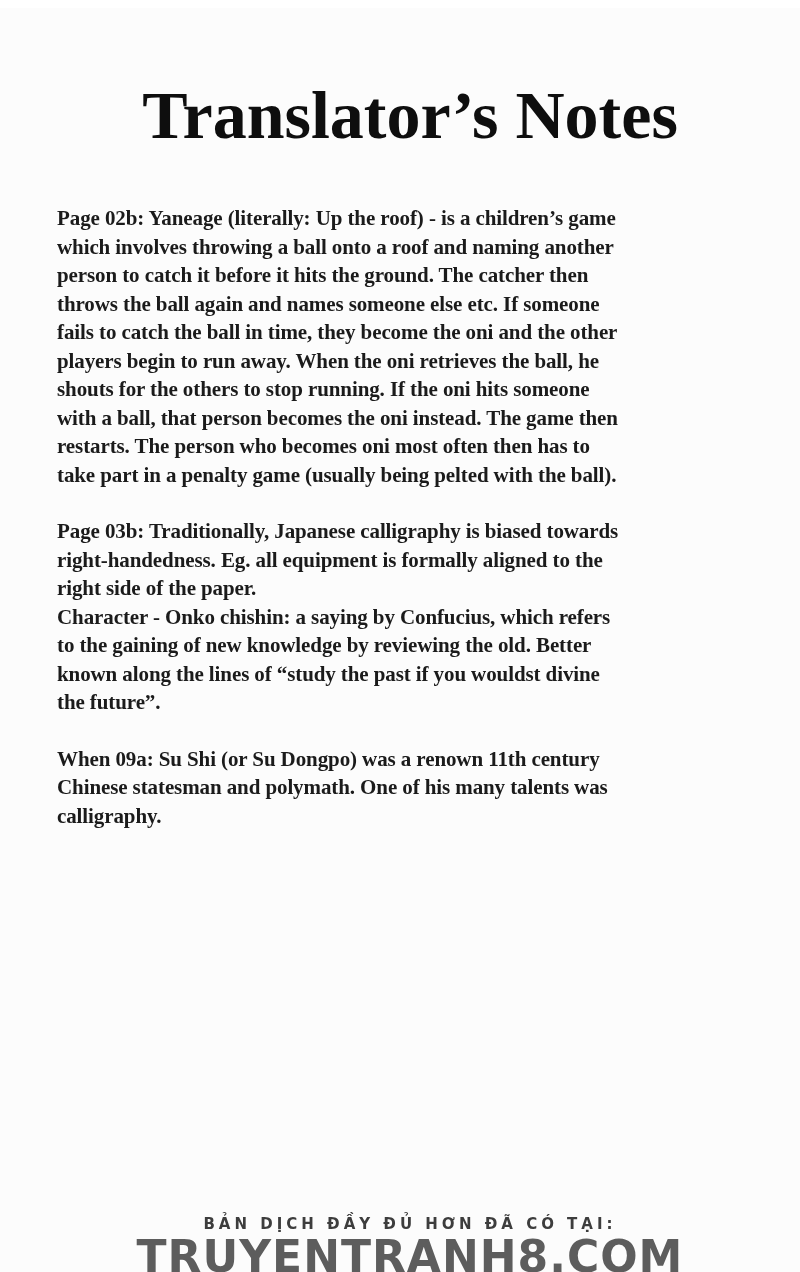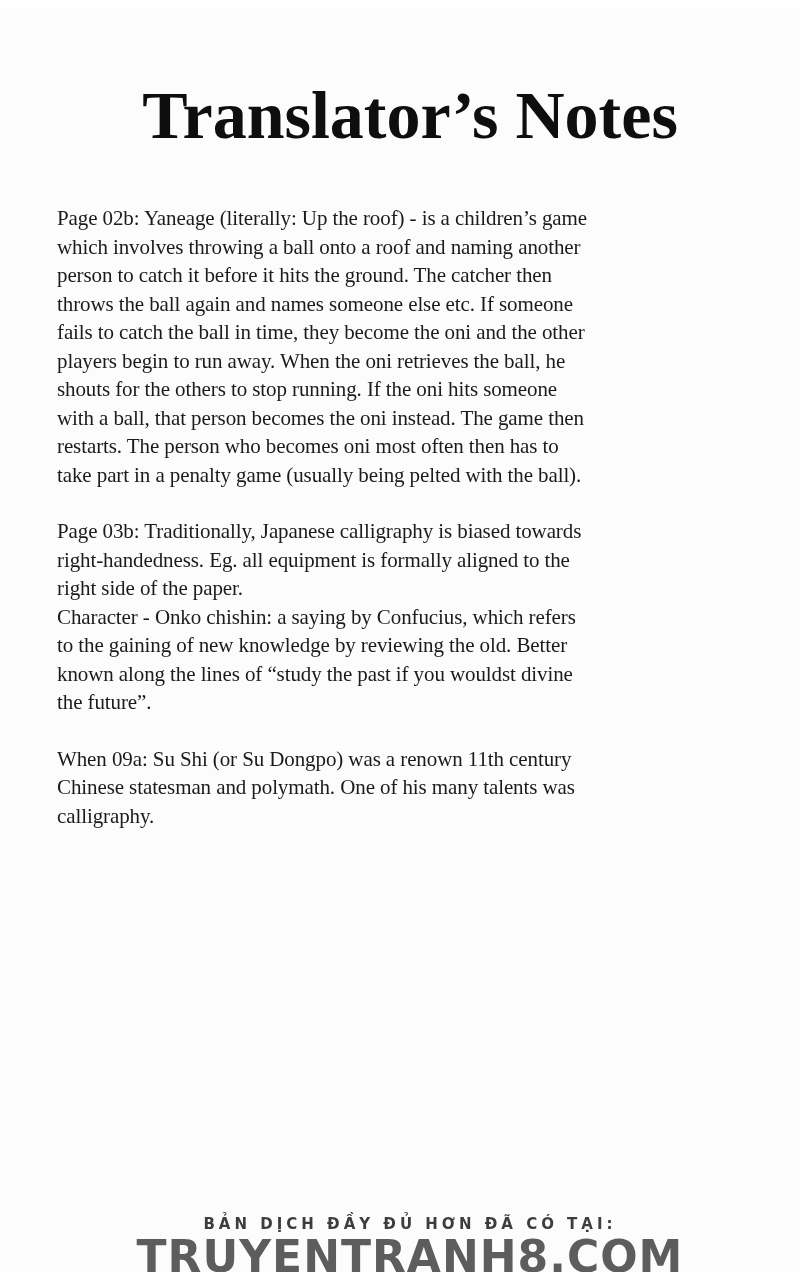--- a/index.html
+++ b/index.html
@@ -34,21 +34,21 @@
   .notes {
     position: absolute;
     top: 196px;
     left: 57px;
     width: 695px;
   }
   .note {
     margin: 0 0 28px 0;
     font-size: 21px;
     line-height: 28.5px;
-    font-weight: 400;
+    font-weight: 700;
     letter-spacing: -0.1px;
     white-space: pre-line;
     color: #1b1b1b;
   }
   .footer {
     position: absolute;
     bottom: 0px;
     left: 0;
     width: 100%;
     text-align: center;

